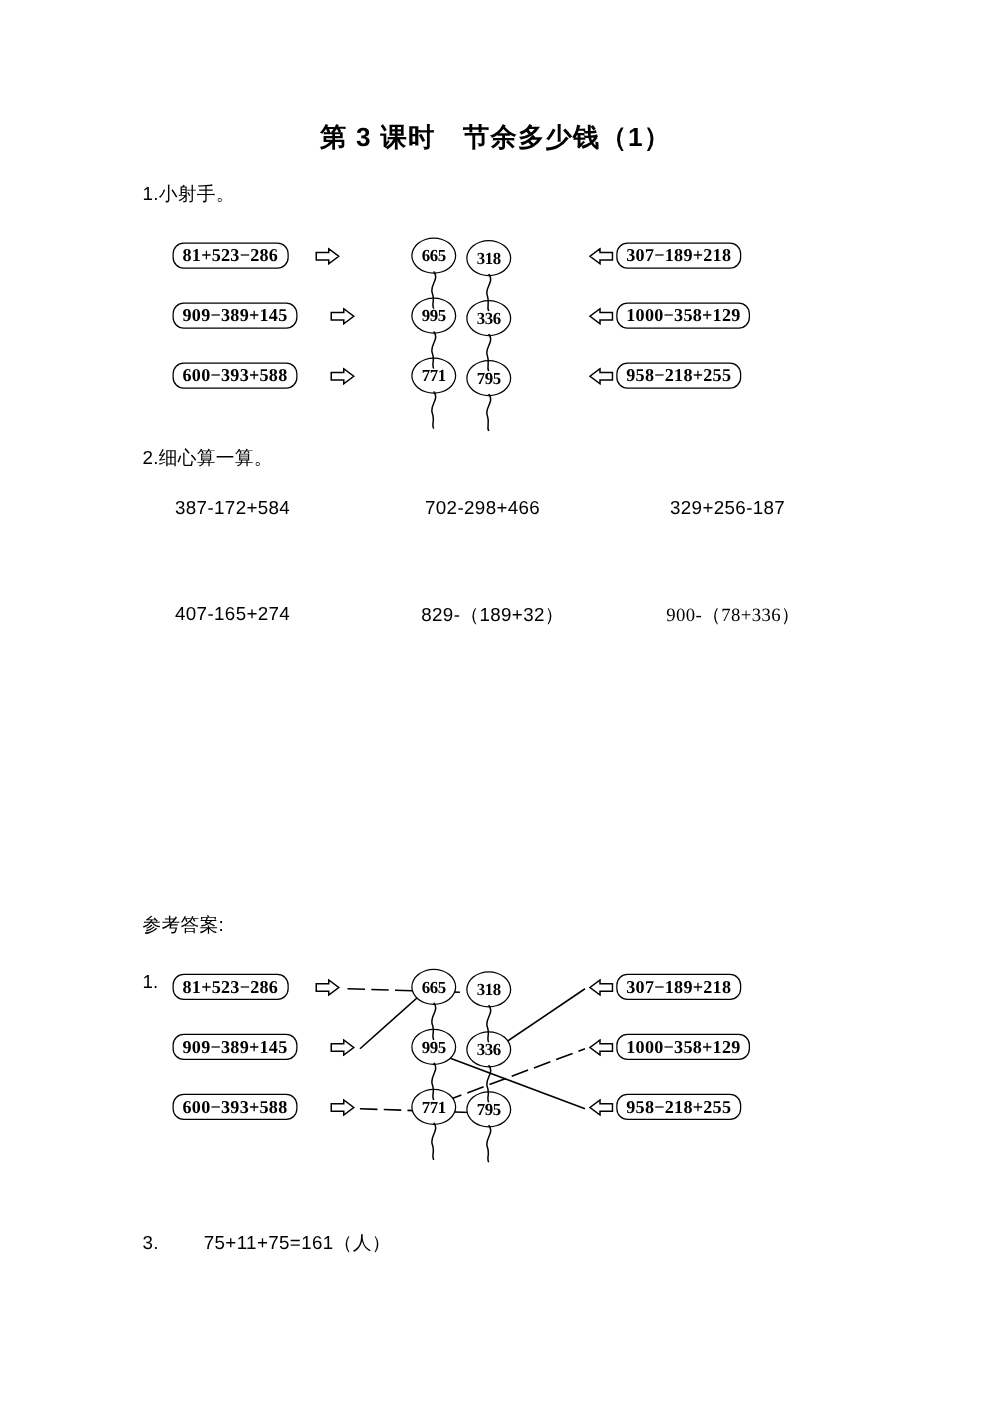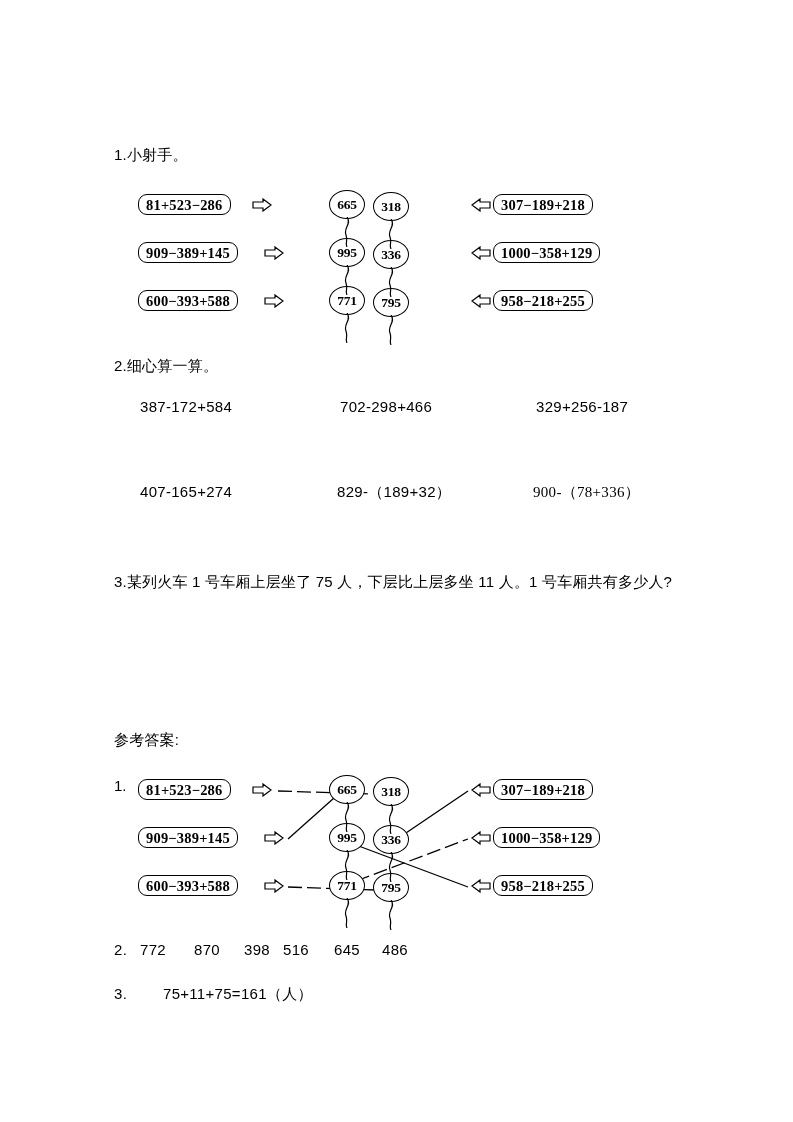--- a/index.html
+++ b/index.html
@@ -140,20 +140,21 @@
   }
   .ansrow .idx { display: inline-block; width: 26px; }
   .ansrow .val { display: inline-block; margin-left: 23px; }
   .a2-vals span { display: inline-block; }
 </style>
 </head>
 <body>
 
 <div class="page">
 
+  <div class="title">第 3 课时　节余多少钱（1）</div>
 
   <div class="prompt q1-prompt">1.小射手。</div>
 
   <div class="diagram q1">
 
     <div class="exprbox left" style="top:4px;">81+523−286</div>
     <div class="exprbox left" style="top:52px;">909−389+145</div>
     <div class="exprbox left" style="top:100px;">600−393+588</div>
 
     <svg class="arrow" style="left:124px; top:8px;" viewBox="0 0 20 14">
@@ -210,21 +211,20 @@
   <div class="prompt q2-prompt">2.细心算一算。</div>
 
   <div class="calc" style="left:140px; top:398px;">387-172+584</div>
   <div class="calc" style="left:340px; top:398px;">702-298+466</div>
   <div class="calc" style="left:536px; top:398px;">329+256-187</div>
 
   <div class="calc" style="left:140px; top:483px;">407-165+274</div>
   <div class="calc" style="left:337px; top:483px;">829-（189+32）</div>
   <div class="calc" style="left:533px; top:483px;font-family:Liberation Serif, serif;">900-（78+336）</div>
 
-  <div class="wordproblem">3.某列火车 1 号车厢上层坐了 75 人，下层比上层多坐 11 人。1 号车厢共有多少人?</div>
 
   <div class="prompt answers-heading">参考答案:</div>
 
   <div class="diagram ans">
 
     <div class="ans-index">1.</div>
 
     <svg class="lines-layer" viewBox="0 0 560 150">
 
       <line x1="150" y1="16" x2="245" y2="19" stroke="#000" stroke-width="1.3" stroke-dasharray="14 5"></line>
@@ -288,21 +288,18 @@
       </svg>
     <svg class="arrow" style="left:343px; top:104px;" viewBox="0 0 20 14">
         <path d="M19 4 L9 4 L9 1 L1 7 L9 13 L9 10 L19 10 Z" fill="none" stroke="#000" stroke-width="1.2"></path>
       </svg>
 
     <div class="exprbox right" style="top:4px;">307−189+218</div>
     <div class="exprbox right" style="top:52px;">1000−358+129</div>
     <div class="exprbox right" style="top:100px;">958−218+255</div>
   </div>
 
-  <div class="ansrow" style="left:114px; top:941px;">
-    <span class="idx">2.</span><span class="a2-vals"><span style="width:54px;">772</span><span style="width:50px;">870</span><span style="width:39px;">398</span><span style="width:51px;">516</span><span style="width:48px;">645</span><span>486</span></span>
-  </div>
 
   <div class="ansrow" style="left:114px; top:985px;">
     <span class="idx">3.</span><span class="val">75+11+75=161（人）</span>
   </div>
 
 </div>
 
 </body></html>

